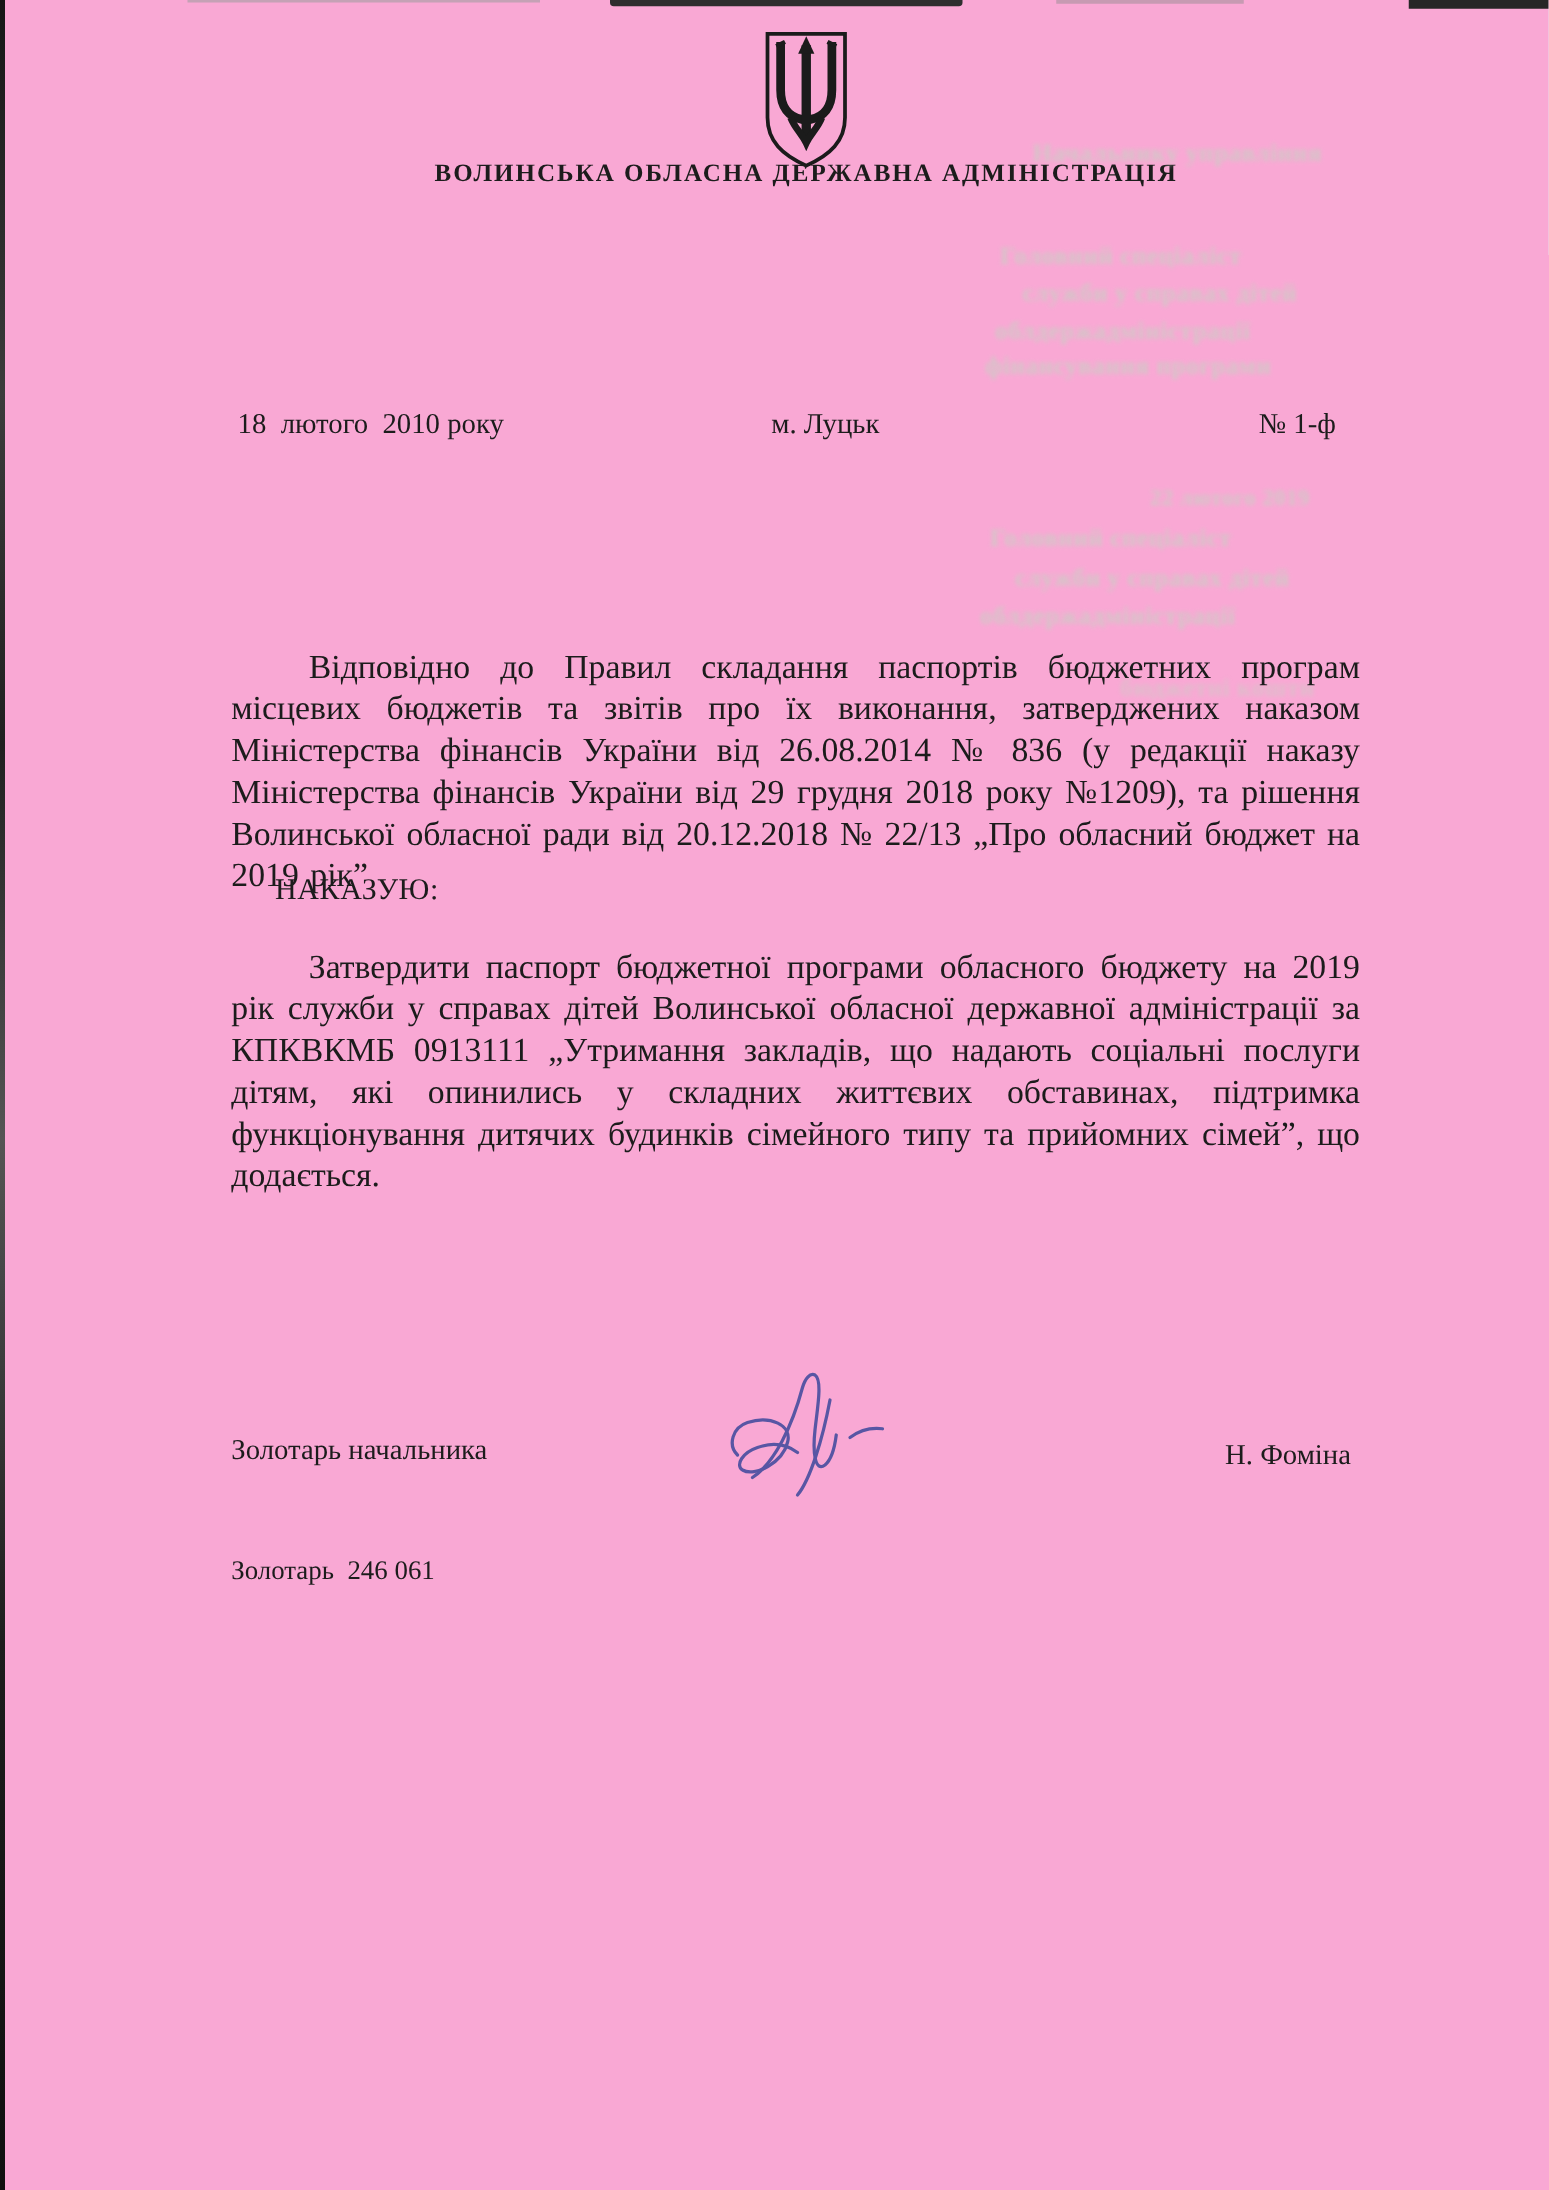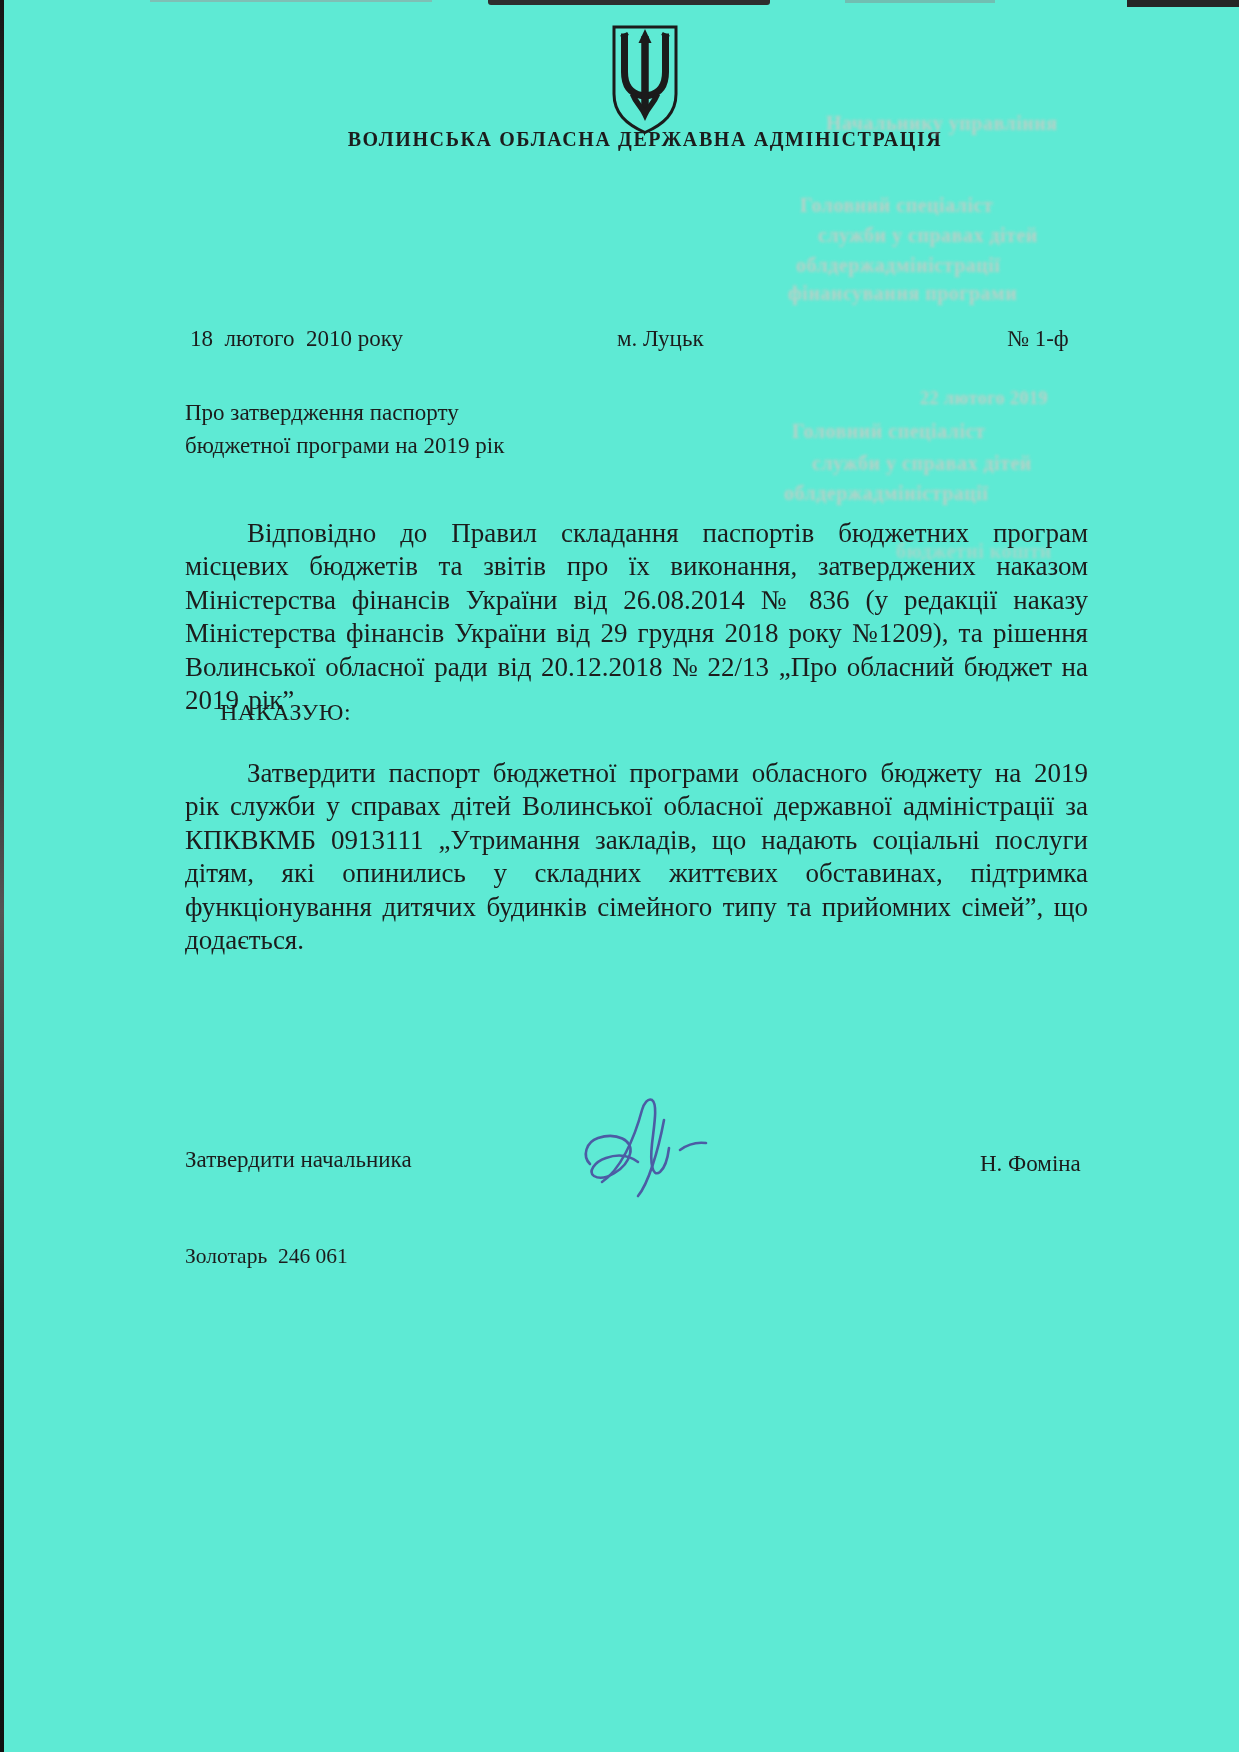--- a/index.html
+++ b/index.html
@@ -1,20 +1,20 @@
 <!DOCTYPE html>
 <html><head>
 <meta charset="utf-8">
 <style>
   html,body{margin:0;padding:0;background:#e8e8e6;}
   .page{
     position:relative;
     width:1239px;height:1752px;
     margin:0 auto;
-    background:#5eead4;
+    background:#f9a8d4;
     overflow:hidden;
     font-family:"Liberation Serif","DejaVu Serif",serif;
     color:#1c1c1c;
   }
   .abs{position:absolute;}
 
   
   .left-strip{left:0;top:0;width:4px;height:100%;
     background:linear-gradient(#161616 0%,#3c3c3c 18%,#202020 34%,#555 52%,#1d1d1d 75%,#101010 100%);}
   .top-bar-1{left:488px;top:0;width:282px;height:5px;background:#2e2e2e;border-radius:0 0 3px 3px;}
@@ -114,30 +114,26 @@
       <path d="M23.5 70 C27 79 32 82 36 90.5 C40 82 45 79 48.5 70" fill="none" stroke="#1b1b1b" stroke-width="5.5"></path>
     </svg>
   </div>
 
   <div class="abs header-center org-line">ВОЛИНСЬКА ОБЛАСНА ДЕРЖАВНА АДМІНІСТРАЦІЯ</div>
 
   <div class="abs meta-date pre">18  лютого  2010 року</div>
   <div class="abs meta-city">м. Луцьк</div>
   <div class="abs meta-number">№ 1-ф</div>
 
-  <div class="abs subject">
-    <div>Про затвердження паспорту</div>
-    <div>бюджетної програми на 2019 рік</div>
-  </div>
 
   <div class="abs body-par par-1">Відповідно до Правил складання паспортів бюджетних програм місцевих бюджетів та звітів про їх виконання, затверджених наказом Міністерства фінансів України від 26.08.2014 № 836 (у редакції наказу Міністерства фінансів України від 29 грудня 2018 року №1209), та рішення Волинської обласної ради від 20.12.2018 № 22/13 „Про обласний бюджет на 2019 рік”</div>
   <div class="abs order-word">НАКАЗУЮ:</div>
   <div class="abs body-par par-2">Затвердити паспорт бюджетної програми обласного бюджету на 2019 рік служби у справах дітей Волинської обласної державної адміністрації за КПКВКМБ 0913111 „Утримання закладів, що надають соціальні послуги дітям, які опинились у складних життєвих обставинах, підтримка функціонування дитячих будинків сімейного типу та прийомних сімей”, що додається.</div>
 
-  <div class="abs sig-title">Затвердити начальника</div>
+  <div class="abs sig-title">Золотарь начальника</div>
   <div class="abs sig-ink">
     <svg width="160" height="150" viewBox="0 0 160 150" aria-hidden="true">
       <g fill="none" stroke="#4b50a0" stroke-width="2.6" stroke-linecap="round" opacity="0.92">
         <path d="M22 78 C14 70 18 56 30 52 C48 46 66 54 62 68 C58 84 36 96 26 90 C20 86 26 76 38 72 C52 67 62 70 70 76"></path>
         <path d="M34 96 C52 84 66 54 74 24 C76 17 80 12 84 14 C90 18 86 40 84 58 C82 76 84 92 92 86 C98 81 100 70 101 62"></path>
         <path d="M70 110 C80 98 90 66 96 34"></path>
         <path d="M112 64 C120 58 130 56 138 57"></path>
       </g>
     </svg>
   </div>

